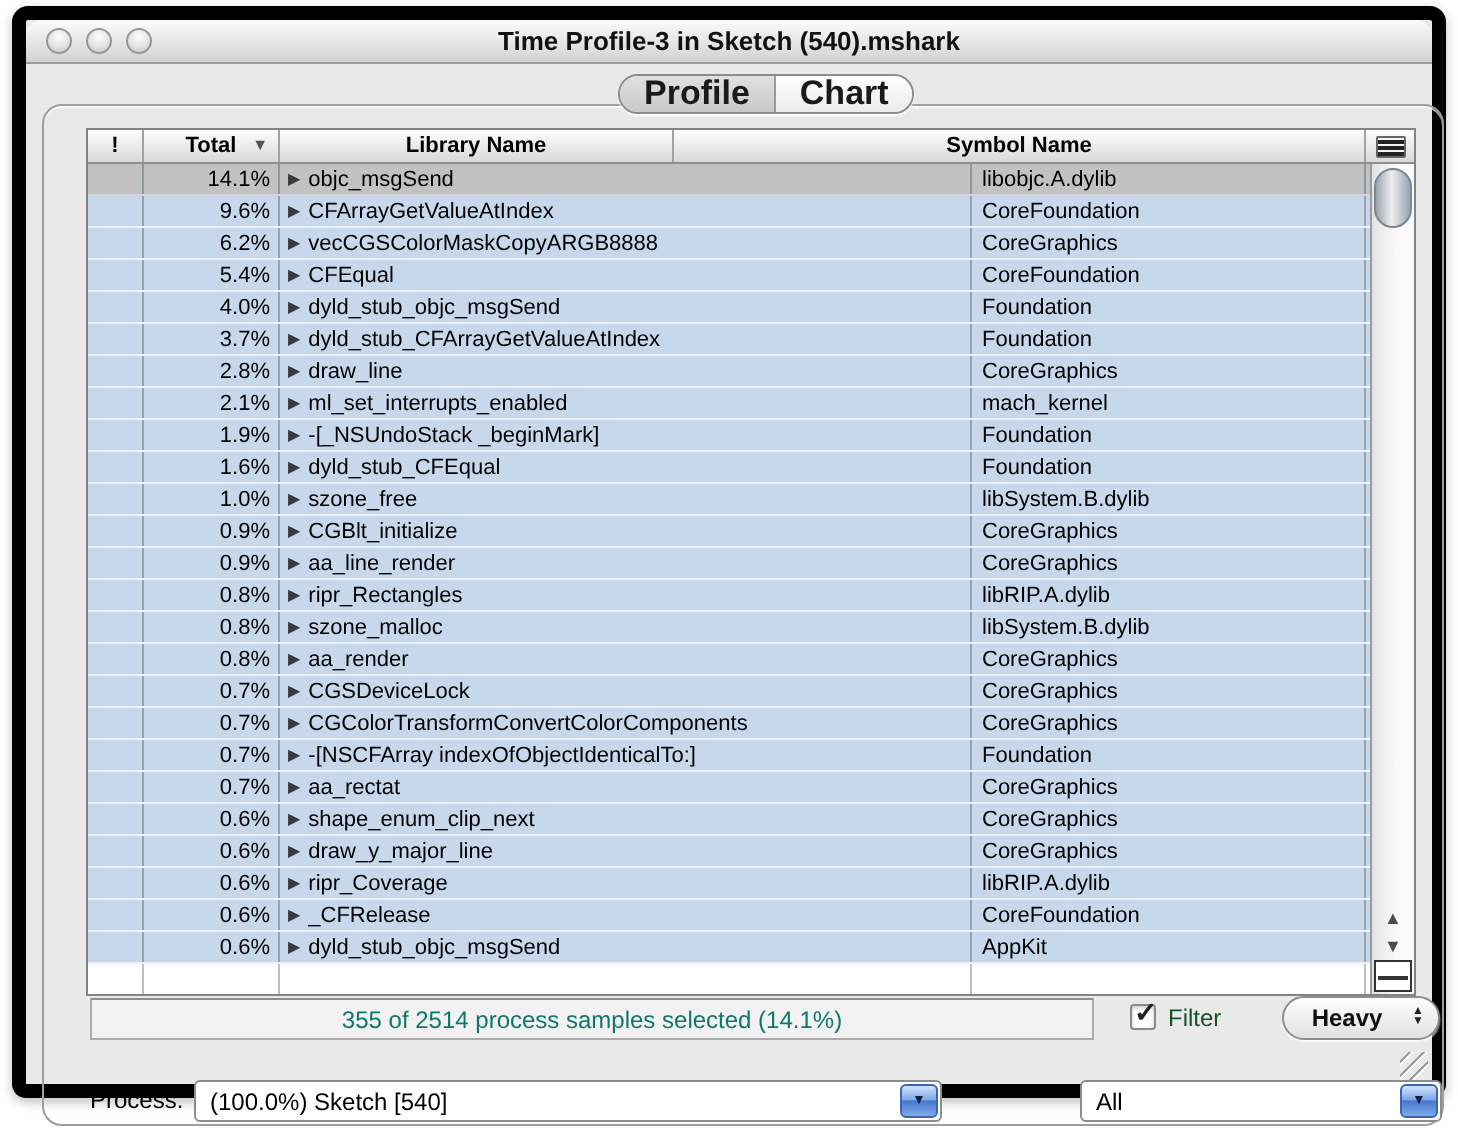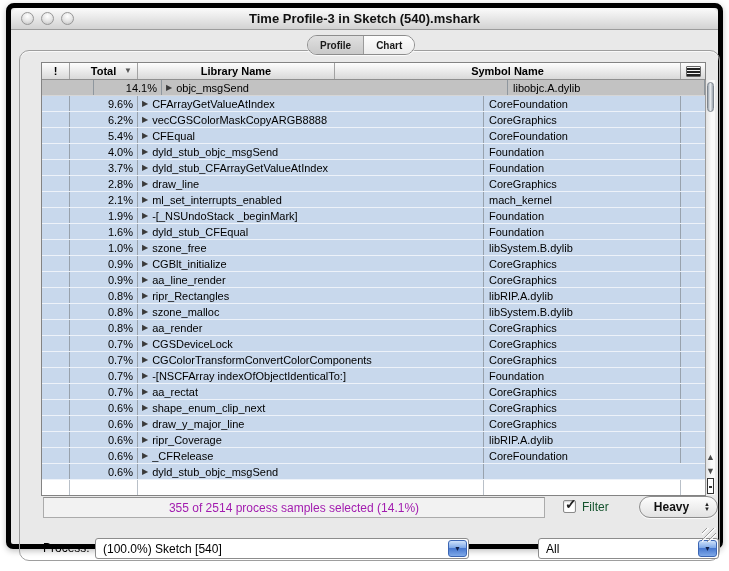--- a/index.html
+++ b/index.html
@@ -1,35 +1,35 @@
 <!DOCTYPE html>
 <html><head>
 <meta charset="utf-8">
 <style>
   html,body{margin:0;padding:0;width:729px;height:571px;background:#fff;
     font-family:"Liberation Sans",sans-serif;-webkit-font-smoothing:antialiased;overflow:hidden;}
   *{box-sizing:border-box;}
   .window{position:absolute;left:6px;top:3px;width:717px;height:546px;
-    background:#e9e9e9;border:5px solid #000000;border-radius:8px 8px 7px 7px;
+    background:#e9e9e9;border:7px solid #000000;border-radius:8px 8px 7px 7px;
     box-shadow:0 2px 6px rgba(0,0,0,.25);}
   
   .titlebar{position:absolute;left:0;top:0;width:100%;height:22px;
     background:linear-gradient(#fbfbfb,#e9e9e9 45%,#d2d2d2);
     border-bottom:1px solid #9c9c9c;border-radius:8px 8px 0 0;}
   .tl{position:absolute;top:4px;width:13px;height:13px;border-radius:50%;
     border:1px solid #979797;
     background:radial-gradient(circle at 50% 30%,#ffffff,#e3e3e3 55%,#bdbdbd);}
   .tl.close{left:10px;} .tl.min{left:30px;} .tl.zoom{left:50px;}
   .title{position:absolute;left:0;right:0;top:3px;text-align:center;
     font-size:13px;font-weight:700;color:#111;}
   
   .tabs{position:absolute;left:296px;top:27px;height:20px;display:flex;
     border:1px solid #8d8d8d;border-radius:11px;overflow:hidden;z-index:5;
     box-shadow:0 1px 1px rgba(255,255,255,.9);}
-  .tab{height:100%;padding:0 12px;font-size:10px;font-weight:700;color:#1a1a1a;
+  .tab{height:100%;padding:0 12px;font-size:17px;font-weight:700;color:#1a1a1a;
     display:flex;align-items:center;background:linear-gradient(#fdfdfd,#ececec);}
   .tab.selected{background:linear-gradient(#e0e0e0,#c9c9c9);border-right:1px solid #9a9a9a;}
   
   .groupbox{position:absolute;left:8px;top:42px;width:701px;height:511px;
     border:1px solid #9e9e9e;border-radius:10px;
     box-shadow:inset 0 1px 0 rgba(255,255,255,.7),0 1px 0 rgba(255,255,255,.8);}
   
   .table{position:absolute;left:30px;top:54px;width:665px;height:434px;
     border:1px solid #838383;background:#fff;display:flex;flex-direction:column;font-size:11px;}
   .thead{display:flex;height:17px;flex:0 0 17px;
@@ -38,21 +38,21 @@
     font-weight:700;color:#000;border-right:1px solid #a2a2a2;height:100%;}
   .hc.flag{flex:0 0 28px;} .hc.total{flex:0 0 68px;} .hc.symbol{flex:0 0 346px;}
   .hc.lib{flex:0 0 197px;} .hc.corner{flex:1 1 auto;border-right:none;
     background:linear-gradient(#fdfdfd,#d9d9d9);}
   .sorticon{position:absolute;right:5px;top:3px;font-size:8px;color:#555;}
   .listbtn{width:15px;height:11px;border:1px solid #666;background:#f2f2f2;
     background:repeating-linear-gradient(#f4f4f4 0 1px,#222 1px 3px);border-radius:1px;}
   .tmain{flex:1 1 auto;display:flex;}
   .rows{flex:0 0 641px;display:flex;flex-direction:column;}
   .trow{display:flex;height:16px;flex:0 0 16px;background:#c8d8ec;border-bottom:1px solid #edf2f9;}
-  .trow.selected{background:#c2c2c2;border-bottom:1px solid #d6d6d6;padding-left:24px;}
+  .trow.selected{background:#c2c2c2;border-bottom:1px solid #d6d6d6;}
   .c{height:100%;border-right:1px solid #98a2ad;display:flex;align-items:center;color:#000;overflow:hidden;white-space:nowrap;}
   .trow.selected .c{border-right-color:#8f979e;}
   .c.flag{flex:0 0 28px;} .c.total{flex:0 0 68px;justify-content:flex-end;padding-right:4px;}
   .c.symbol{flex:0 0 346px;padding-left:4px;} .c.lib{flex:0 0 197px;padding-left:5px;}
   .tri{font-size:8px;color:#3a3a3a;margin-right:4px;flex:0 0 auto;}
   .tfill{flex:1 1 auto;display:flex;background:#fff;}
   .fc{height:100%;border-right:1px solid #b9c0c8;}
   .fc.flag{flex:0 0 28px;} .fc.total{flex:0 0 68px;} .fc.symbol{flex:0 0 346px;} .fc.lib{flex:0 0 197px;}
   
   .vscroll{flex:1 1 auto;display:flex;flex-direction:column;border-left:1px solid #9b9b9b;
@@ -60,21 +60,21 @@
   .thumb{margin:2px 1px 0 1px;height:30px;flex:0 0 30px;border:1px solid #7e868f;border-radius:10px;
     background:linear-gradient(90deg,#9aa3ad,#eceff2 45%,#9aa3ad);}
   .strack{flex:1 1 auto;}
   .sarrow{flex:0 0 14px;display:flex;align-items:center;justify-content:center;
     font-size:9px;color:#4a4a4a;}
   .splitbtn{flex:0 0 16px;margin:0 1px 1px 1px;border:1px solid #333;background:#fff;position:relative;}
   .splitbtn:before{content:"";position:absolute;left:1px;right:1px;top:50%;border-top:2px solid #333;}
   
   .samplebox{position:absolute;left:32px;top:489px;width:502px;height:21px;
     background:#f2f2f2;border:1px solid #ababab;border-top-color:#8f8f8f;
-    display:flex;align-items:center;justify-content:center;font-size:12px;color:#a21caf;}
+    display:flex;align-items:center;justify-content:center;font-size:12px;color:#0f766e;}
   .checkbox{position:absolute;left:552px;top:492px;width:13px;height:13px;background:#fff;
     border:1px solid #8a8a8a;border-radius:2px;box-shadow:inset 0 1px 2px rgba(0,0,0,.2);}
   .checkmark{position:absolute;left:1px;top:-4px;font-size:14px;font-weight:700;color:#222;line-height:14px;}
   .filterlabel{position:absolute;left:571px;top:492px;font-size:12px;color:#14532d;}
   .popup{position:absolute;left:628px;top:488px;width:79px;height:22px;border:1px solid #8d8d8d;
     border-radius:11px;background:linear-gradient(#fdfdfd,#e2e2e2);
     display:flex;align-items:center;box-shadow:0 1px 1px rgba(255,255,255,.8);}
   .popup .plabel{flex:1 1 auto;text-align:center;font-size:12px;font-weight:700;color:#111;padding-left:2px;}
   .stepper{flex:0 0 16px;display:flex;flex-direction:column;align-items:center;justify-content:center;
     font-size:6px;color:#222;line-height:5px;padding-right:4px;}
@@ -366,20 +366,21 @@
     <div class="c lib">CoreFoundation</div>
   </div>
 
   <div class="trow">
     <div class="c flag"></div>
     <div class="c total">0.6%</div>
     <div class="c symbol">
       <span class="tri">▶</span>
       <span>dyld_stub_objc_msgSend</span>
     </div>
+    <div class="c lib">AppKit</div>
   </div>
 <div class="tfill">
           <div class="fc flag"></div>
             <div class="fc total"></div>
             <div class="fc symbol"></div>
             <div class="fc lib"></div>
         </div>
       </div>
       <div class="vscroll">
         <div class="thumb"></div>

